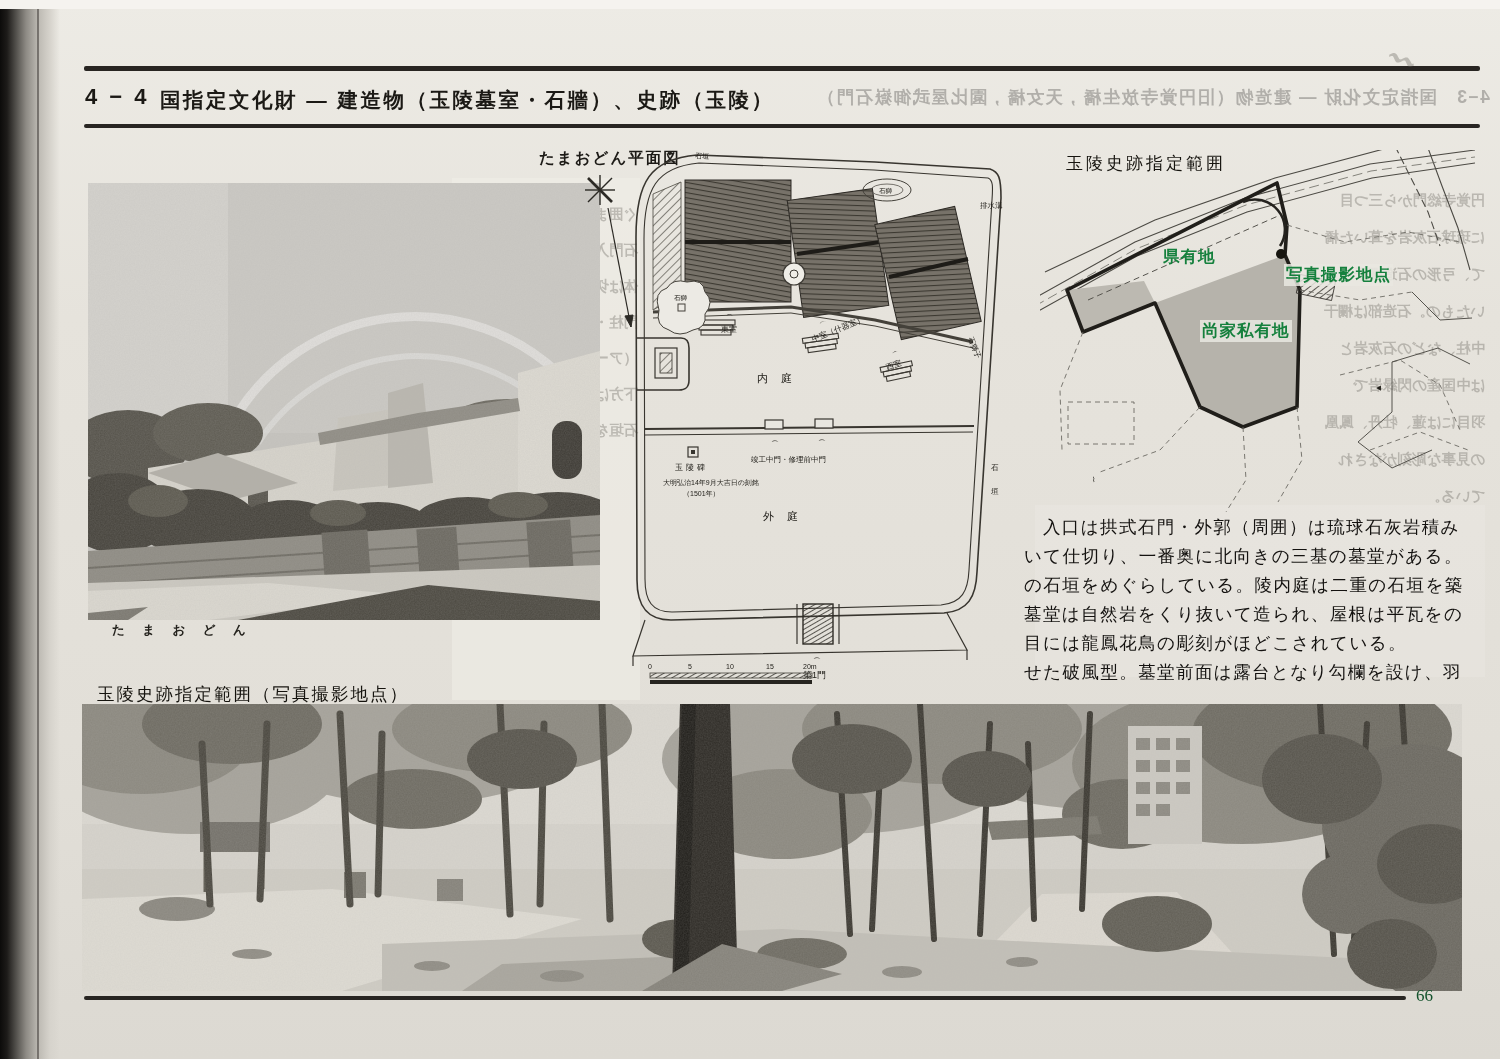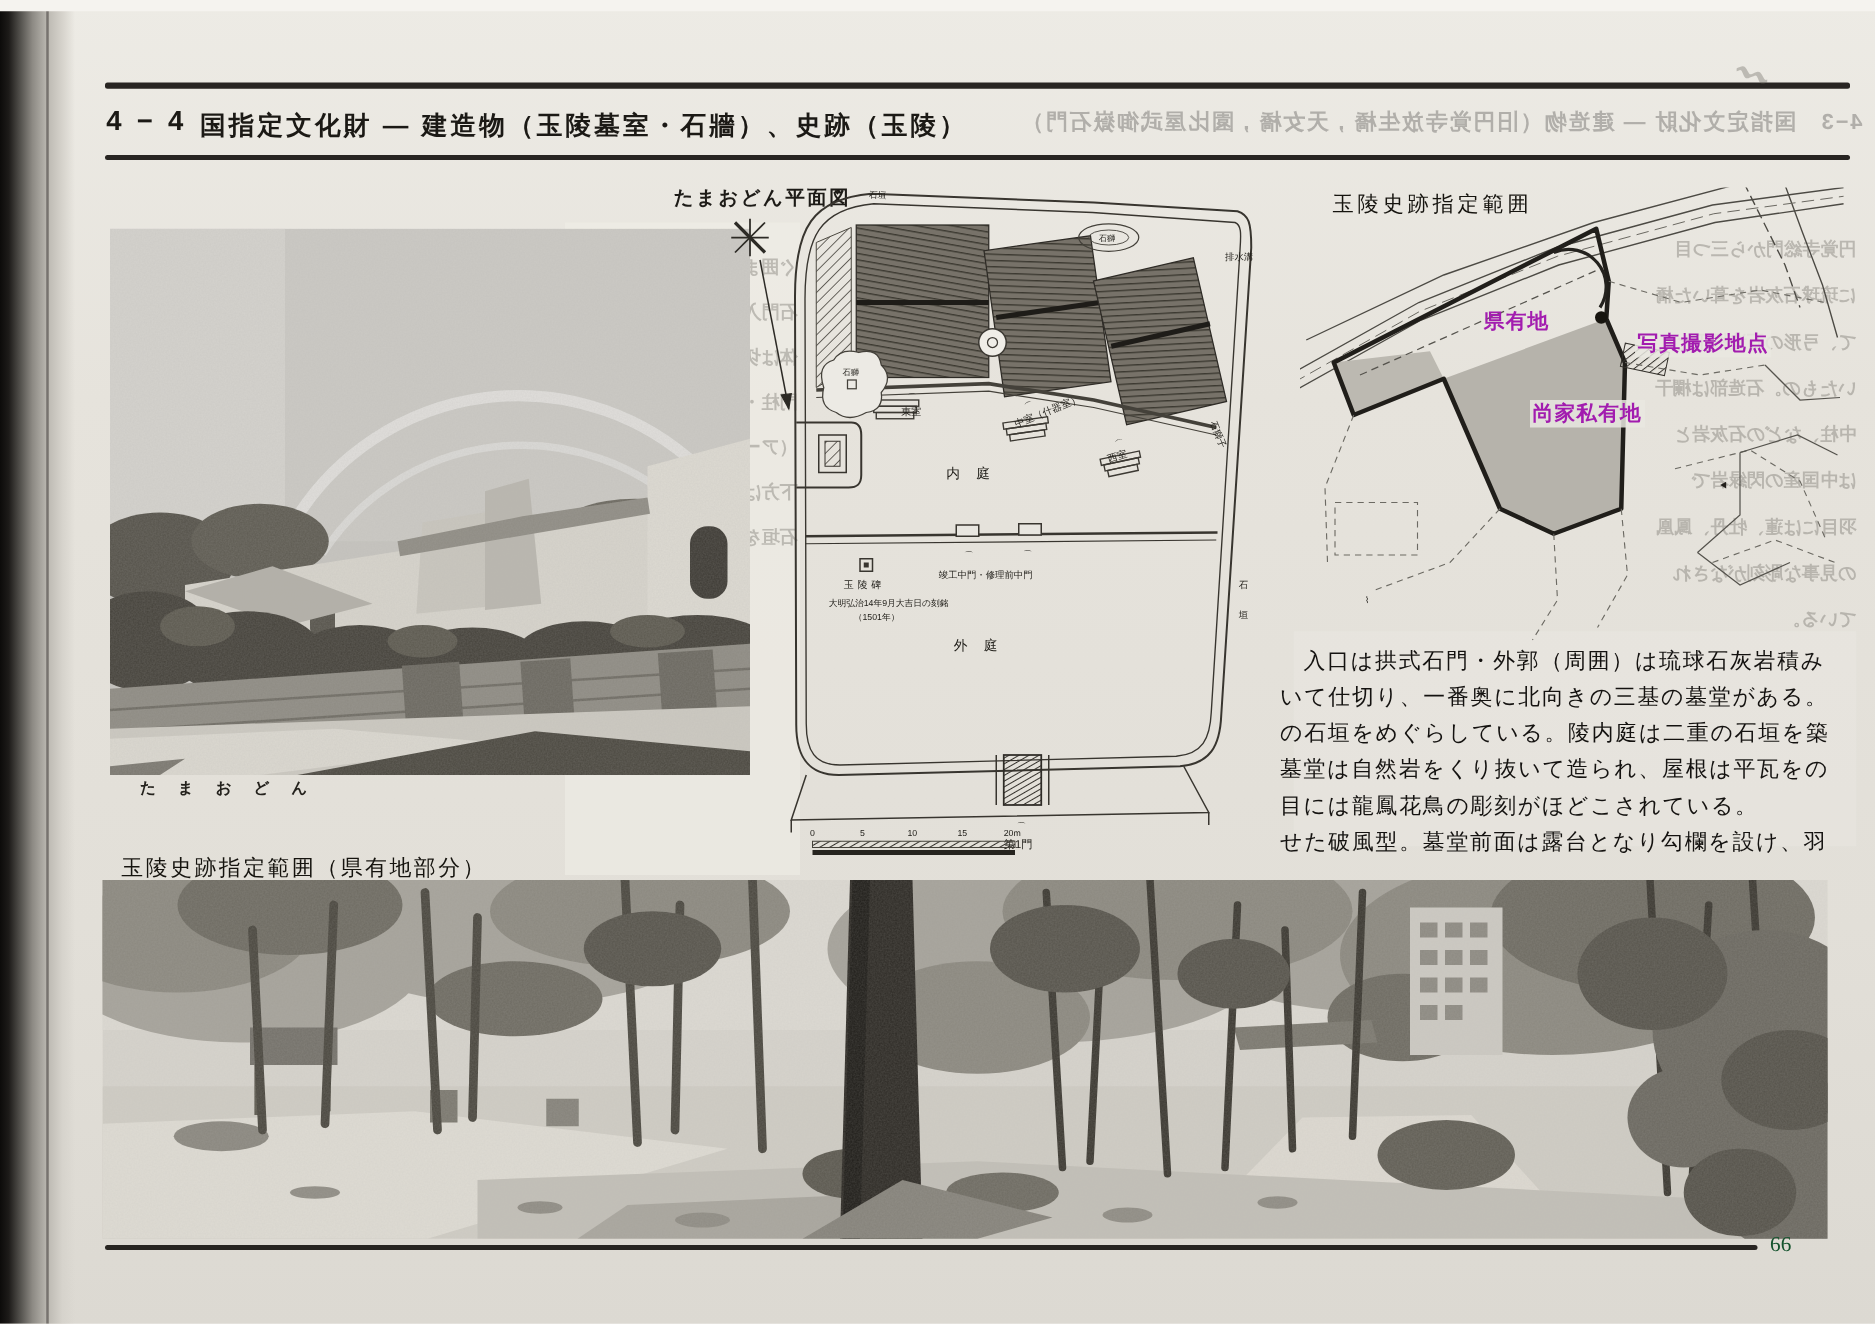--- a/index.html
+++ b/index.html
@@ -20,23 +20,23 @@
   .h-no{font-size:22px;font-weight:bold;letter-spacing:3px;}
   .h-title{font-size:20.5px;font-weight:bold;letter-spacing:2.5px;}
   .mirror{transform:scaleX(-1);filter:blur(.5px);}
   .showthrough-head{font-size:17.5px;font-weight:bold;letter-spacing:1.5px;color:#8e8c88;opacity:.62;white-space:nowrap;}
   .st-col{color:#76736c;opacity:.40;filter:blur(.9px) scaleX(1);font-weight:bold;font-size:14.5px;line-height:36px;white-space:nowrap;}
   .st-col>div{transform:scaleX(-1);}
   
   .cap-small{font-size:12.5px;letter-spacing:7px;color:#24221d;font-weight:bold;}
   .plan-title{font-size:15.5px;font-weight:bold;letter-spacing:2px;color:#1d1b17;margin-left:16px;}
   .map-title{font-size:17px;font-weight:normal;letter-spacing:3px;color:#16140f;}
-  .map-label{font-size:16.5px;font-weight:bold;color:#a21caf;letter-spacing:1px;margin-left:24px;}
+  .map-label{font-size:16.5px;font-weight:bold;color:#15803d;letter-spacing:1px;}
   .map-label.bg{background:rgba(233,231,225,.85);padding:0 2px;}
-  .desc{font-family:Liberation Sans, sans-serif;font-size:17.5px;line-height:29px;letter-spacing:1.4px;color:#141210;}
+  .desc{font-family:Liberation Mono, monospace;font-size:17.5px;line-height:29px;letter-spacing:1.4px;color:#141210;}
   .cap2{font-family:"Liberation Serif","DejaVu Serif",serif;font-size:17.5px;letter-spacing:2px;color:#15130e;}
   .pageno{font-family:"Liberation Serif","DejaVu Serif",serif;font-size:17px;color:#14532d;}
   svg text{font-family:"Liberation Sans","DejaVu Sans",sans-serif;fill:#22201b;}
   .squiggle{color:rgba(100,97,90,.35);font-size:26px;}
 </style>
 </head>
 <body>
 
 <div class="abs gutter"></div>
 <div class="abs gutter-line"></div>
@@ -326,21 +326,21 @@
 
 <div class="abs desc" style="left:1024px;top:514px;width:466px;">
   <div>　入口は拱式石門・外郭（周囲）は琉球石灰岩積み</div>
   <div>いて仕切り、一番奥に北向きの三基の墓堂がある。</div>
   <div>の石垣をめぐらしている。陵内庭は二重の石垣を築</div>
   <div>墓堂は自然岩をくり抜いて造られ、屋根は平瓦をの</div>
   <div>目には龍鳳花鳥の彫刻がほどこされている。</div>
   <div>せた破風型。墓堂前面は露台となり勾欄を設け、羽</div>
 </div>
 
-<div class="abs cap2" style="left:97px;top:682px;">玉陵史跡指定範囲（県有地部分）</div>
+<div class="abs cap2" style="left:97px;top:682px;">玉陵史跡指定範囲（写真撮影地点）</div>
 
 <div class="abs" style="left:82px;top:704px;width:1380px;height:287px;">
 <svg width="1380" height="287" viewBox="0 0 1380 287">
   <defs>
     <filter id="n2">
           <feTurbulence type="fractalNoise" baseFrequency="0.75" numOctaves="2"></feTurbulence>
           <feColorMatrix type="matrix" values="0 0 0 0 .5  0 0 0 0 .49  0 0 0 0 .46  0 0 0 .2 0"></feColorMatrix>
         </filter>
   </defs>
   <rect width="1380" height="287" fill="#d6d3cc"></rect>

